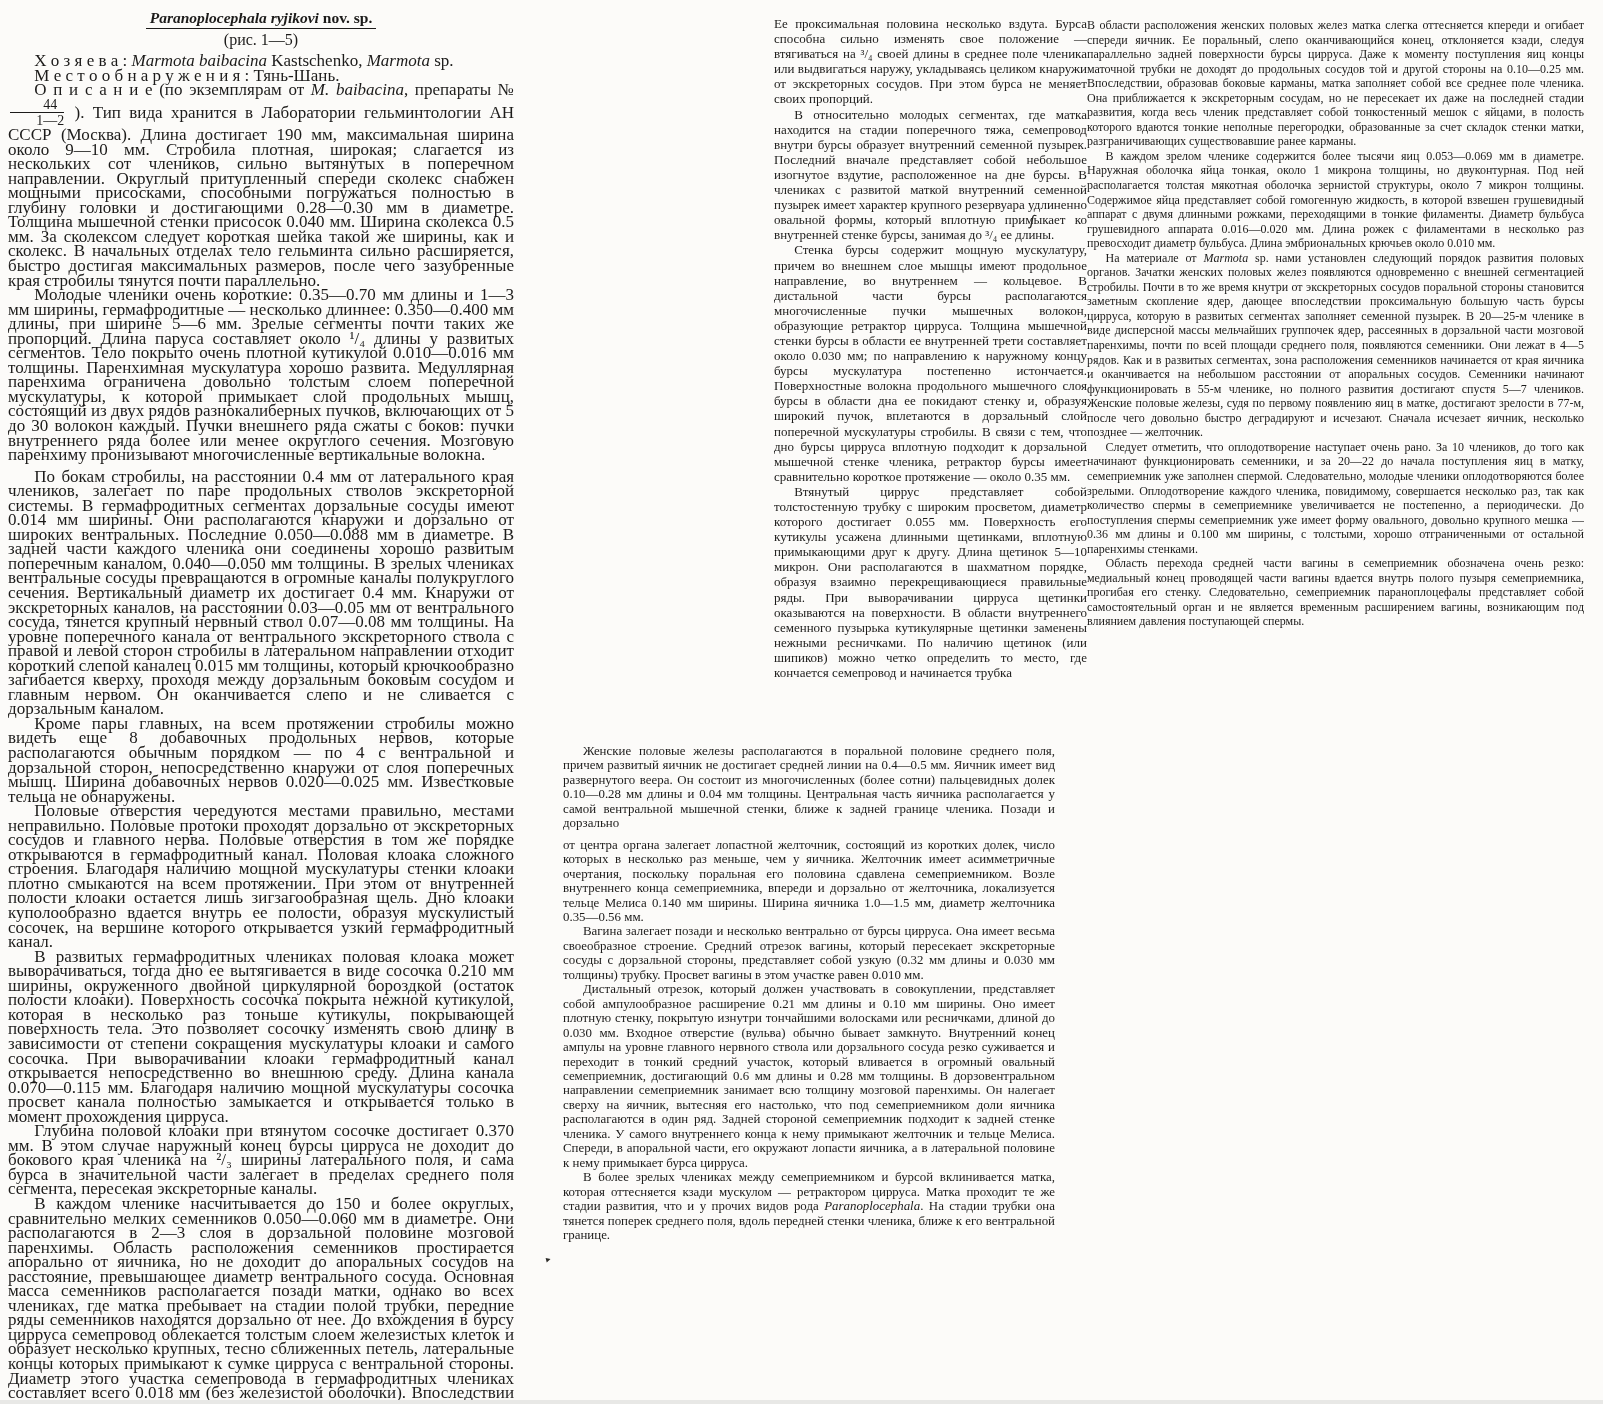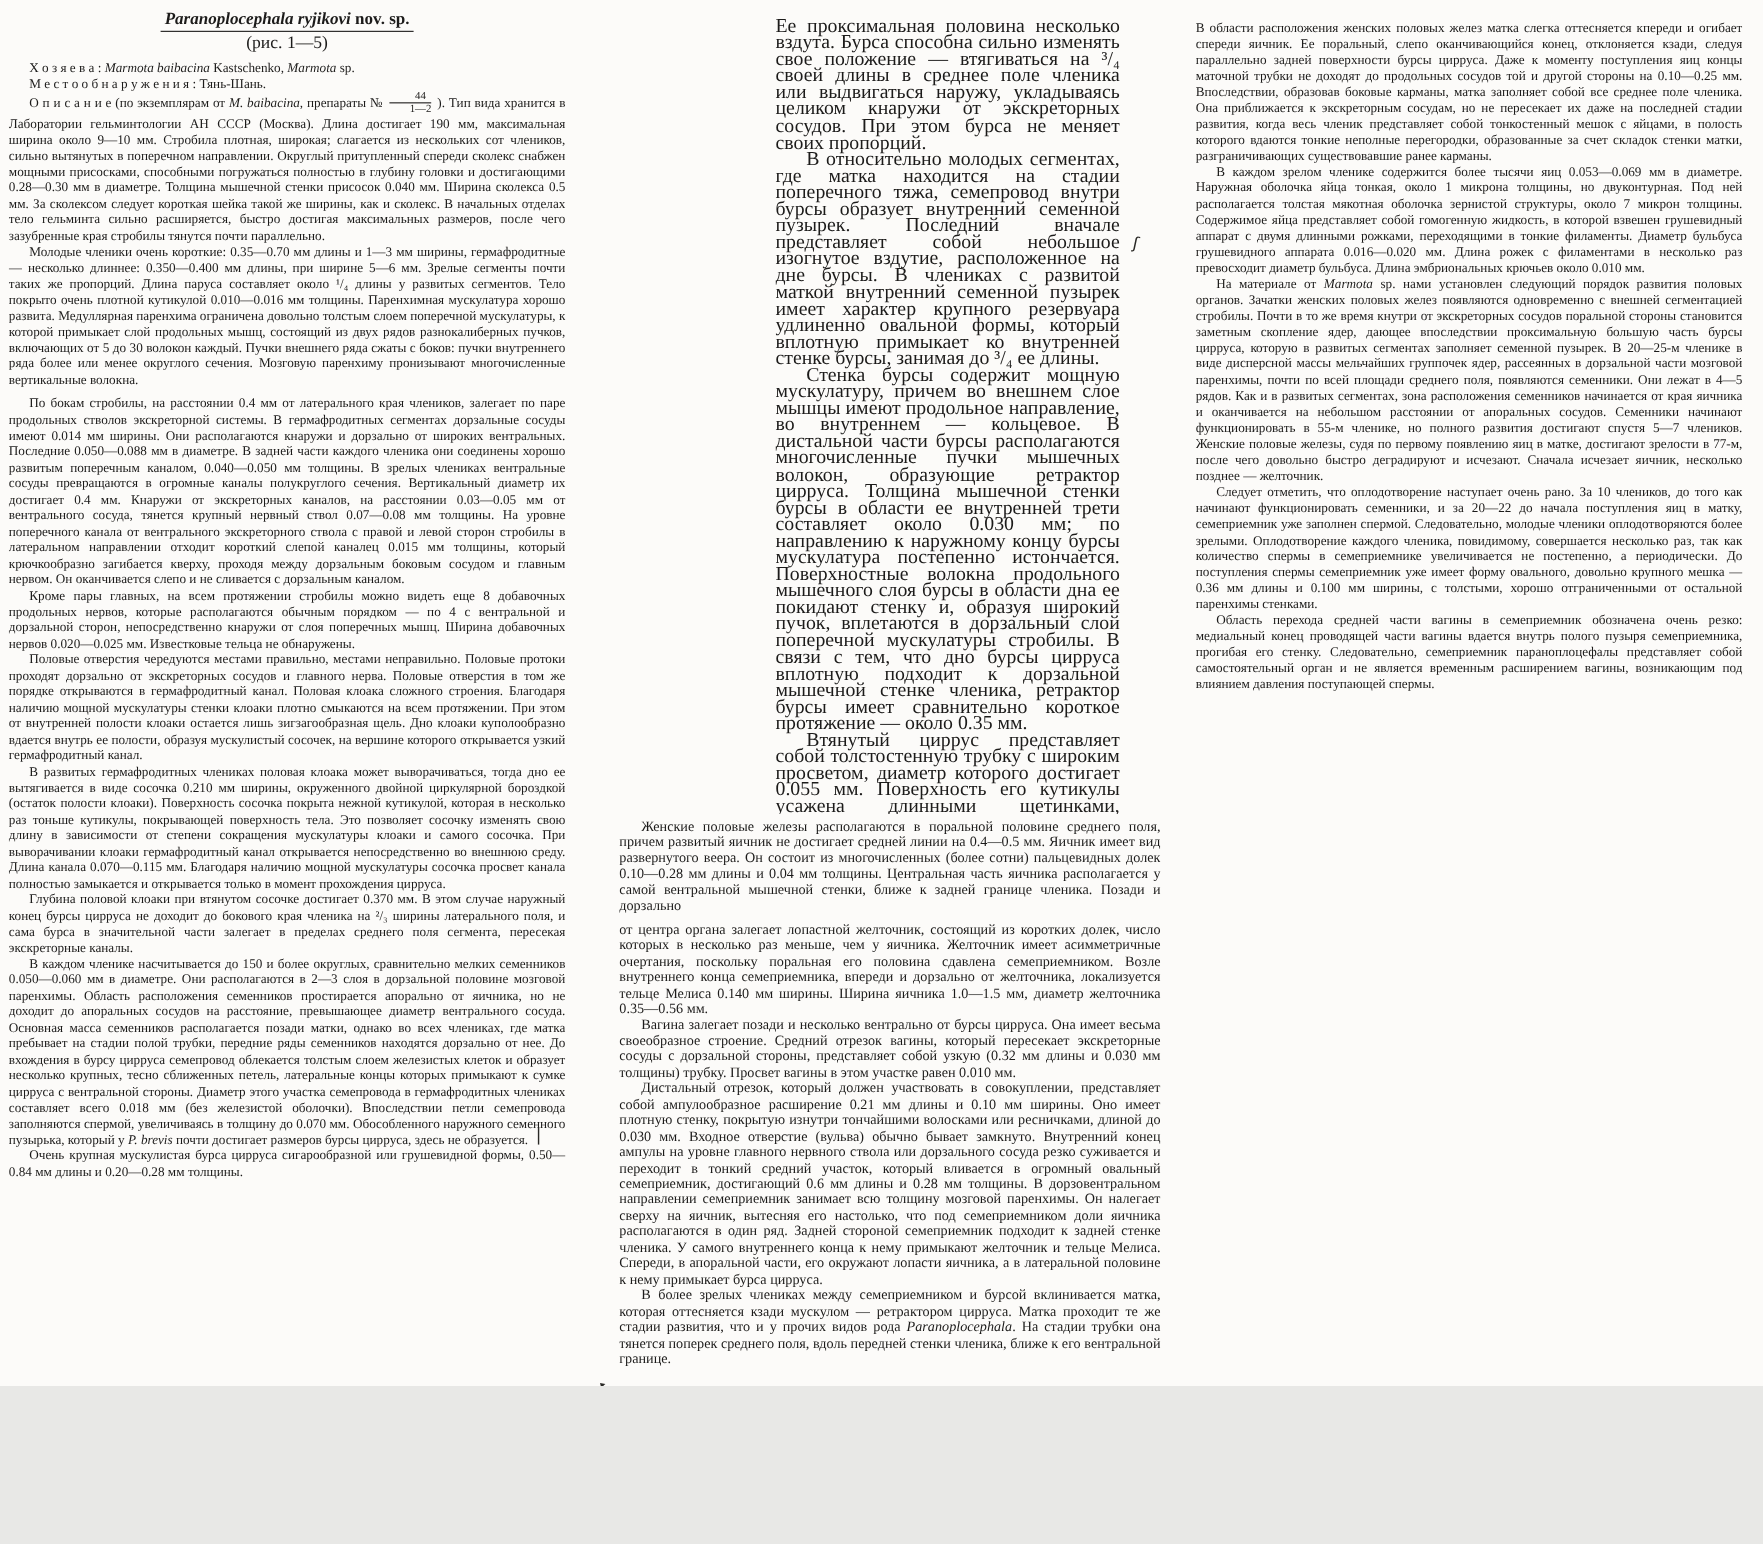--- a/index.html
+++ b/index.html
@@ -1,18 +1,18 @@
 <!DOCTYPE html>
 <html lang="ru"><head>
 <meta charset="utf-8">
 <style>
   html,body{margin:0;padding:0;background:#e8e8e6;}
   #page{
     position:relative;
-    width:1603px;height:1260px;
+    width:1603px;height:1400px;
     margin:0 auto;
     background:#fcfbf9;
     color:#1c1b1a;
     font-family:"Liberation Serif","DejaVu Serif",serif;
     overflow:hidden;
   }
   .col{
     position:absolute;
     text-align:justify;
     overflow:hidden;
@@ -30,22 +30,22 @@
     display:inline-block;
     border-bottom:1.4px solid #1c1b1a;
     padding:0 4px 1px 4px;
     line-height:1.25;
   }
   #title-sub{
     font-size:16px;
     margin-top:2px;
     line-height:1.1;
   }
-  #col1{left:8px;top:54px;width:506px;height:1348px;font-size:12px;line-height:14.55px;}
-  #col2top{left:705px;top:16px;width:313px;height:724px;font-size:18px;line-height:15.1px;}
+  #col1{left:8px;top:54px;width:506px;height:1348px;font-size:17px;line-height:14.55px;}
+  #col2top{left:774px;top:16px;width:313px;height:724px;font-size:13px;line-height:15.1px;}
   #col2full{left:563px;top:744px;width:492px;height:656px;font-size:12.9px;line-height:14.45px;}
   #col3{left:1087px;top:18px;width:497px;height:1380px;font-size:12px;line-height:14.55px;}
   p.para{margin:0;text-indent:1.55em;}
   p.noindent{text-indent:0;}
   p.gap{margin-top:7px;}
   .it{font-style:italic;}
   .frac{
     display:inline-block;vertical-align:-0.5em;text-align:center;
     line-height:1.02;font-size:0.82em;margin:0 2px;
   }

